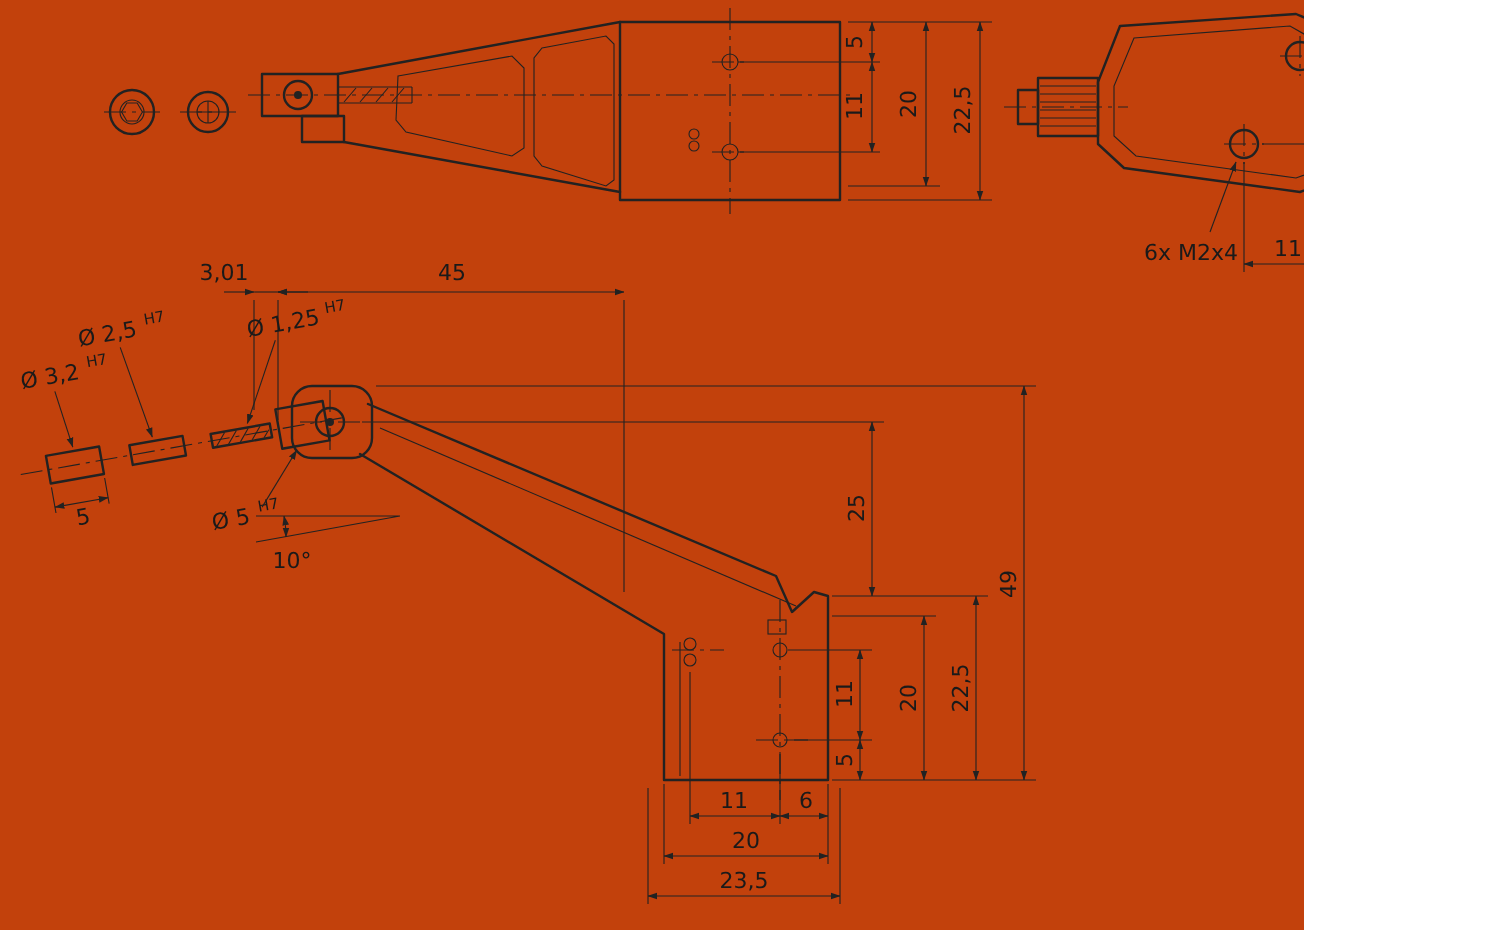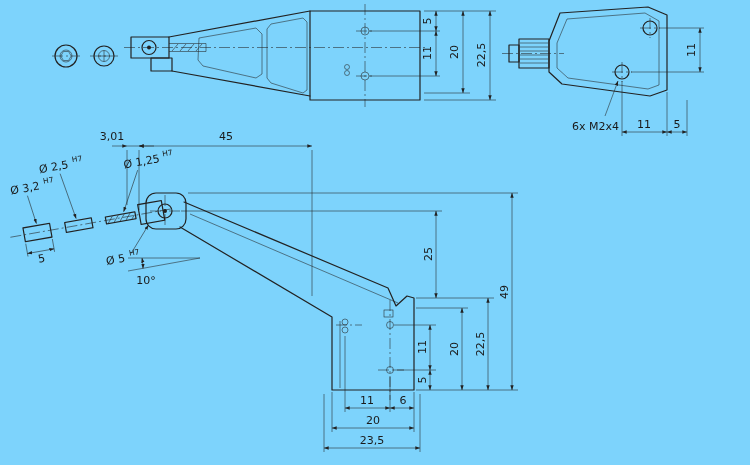--- a/index.html
+++ b/index.html
@@ -1,16 +1,16 @@
 <!DOCTYPE html>
 <html><head>
 <meta charset="utf-8">
 <style>
   html,body { margin:0; padding:0; background:#ffffff; }
-  .sheet { position:relative; width:750px; height:465px; background:#7dd3fc; overflow:hidden;text-decoration:underline; }
+  .sheet { position:relative; width:652px; height:465px; background:#c2410c; overflow:hidden;text-decoration:underline; }
   svg text { font-family:"DejaVu Sans","Liberation Sans",sans-serif; font-size:11px; fill:#1a1a1a; }
   svg text.dimtxt { text-anchor:middle; }
   svg text.sup { font-size:7.5px; }
   .outline { fill:none; stroke:#222; stroke-width:1.2; stroke-linejoin:round; stroke-linecap:round; }
   .thin    { fill:none; stroke:#222; stroke-width:0.55; }
   .center  { fill:none; stroke:#222; stroke-width:0.55; stroke-dasharray:11 3 2 3; }
   .dim     { fill:none; stroke:#222; stroke-width:0.55; }
   .dot     { fill:#222; stroke:none; }
 </style>
 </head>

